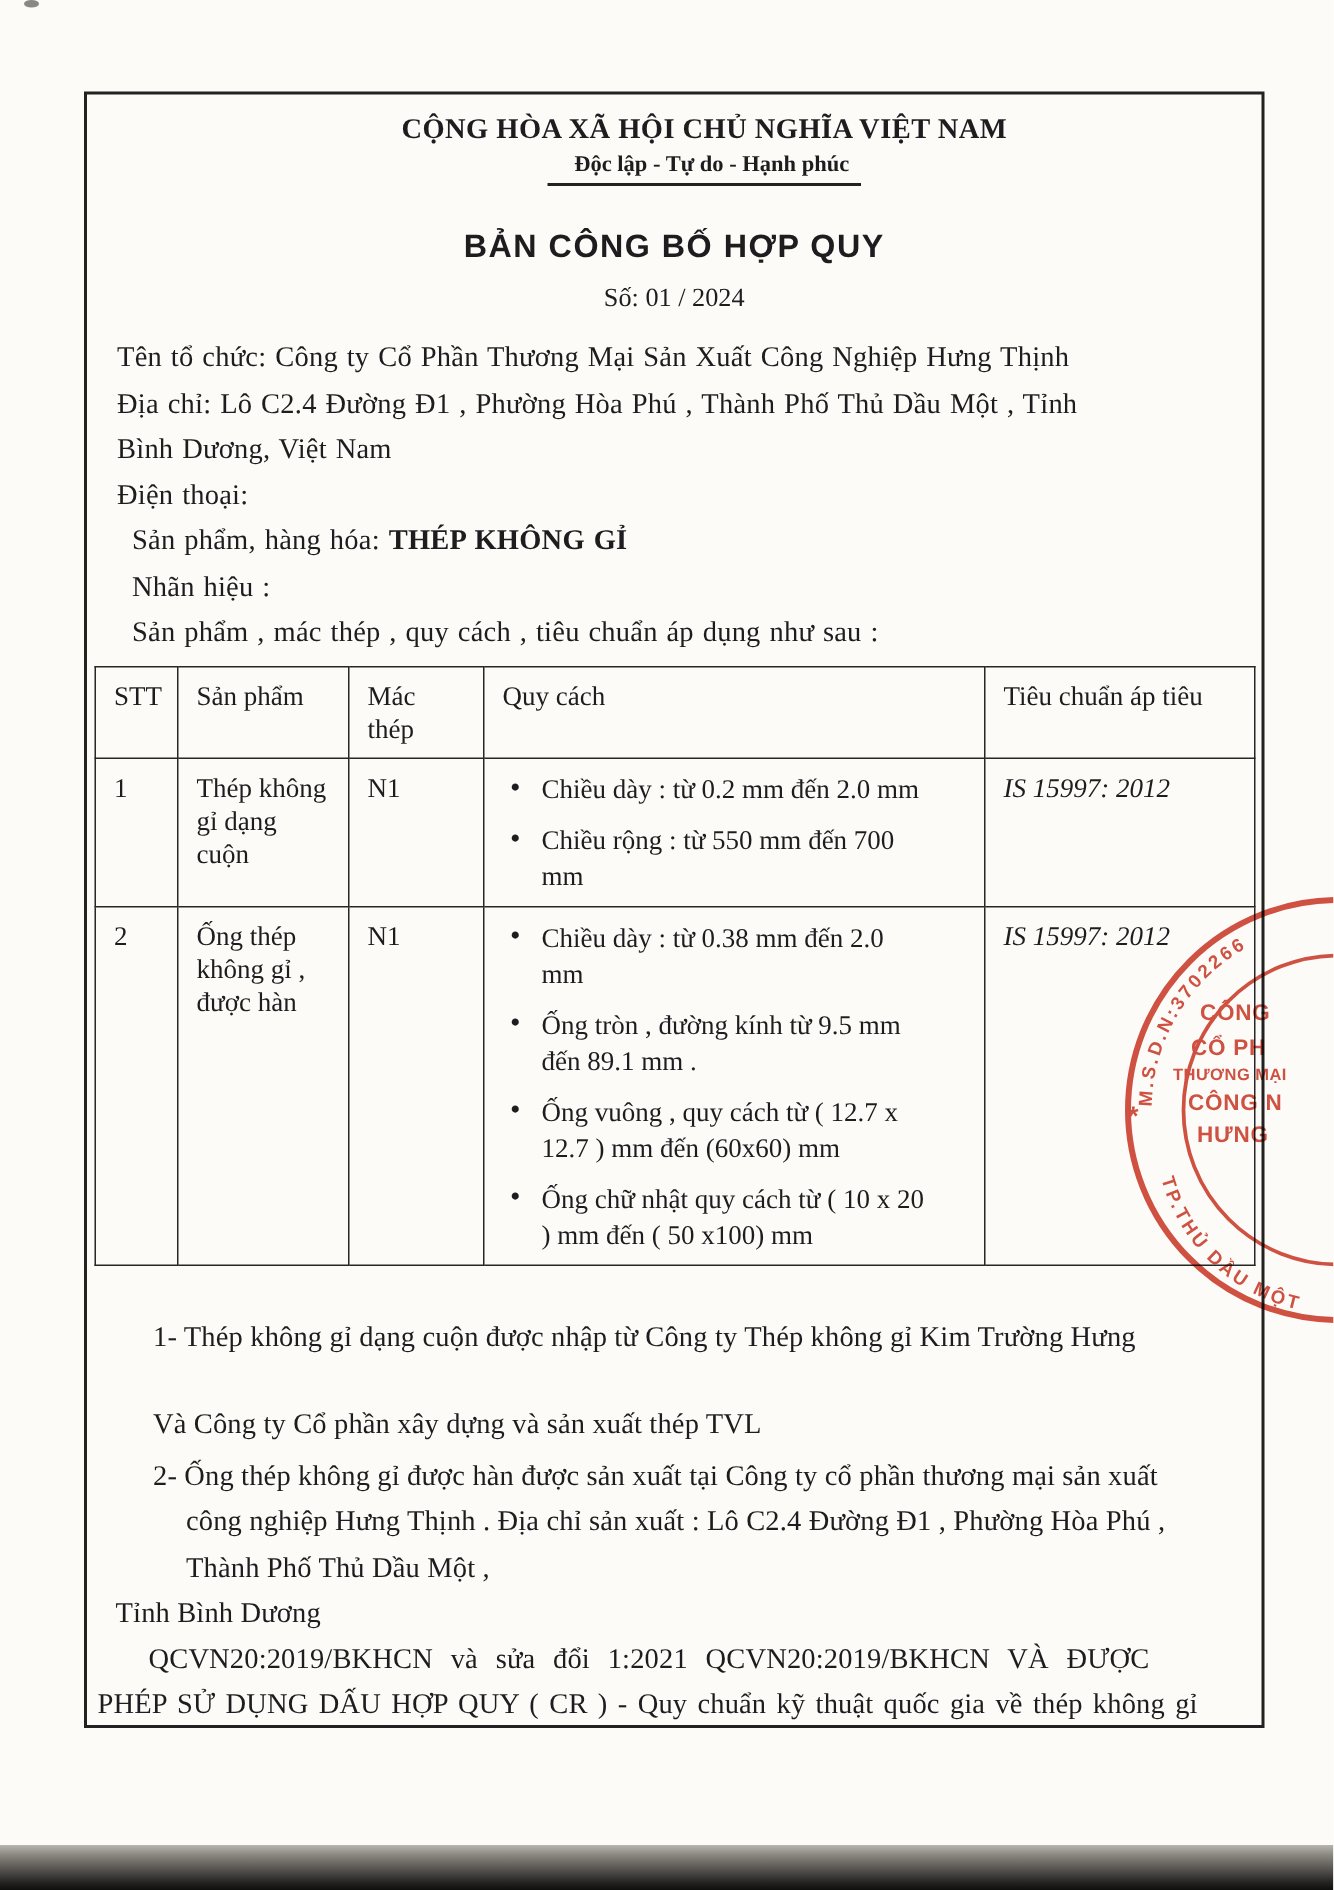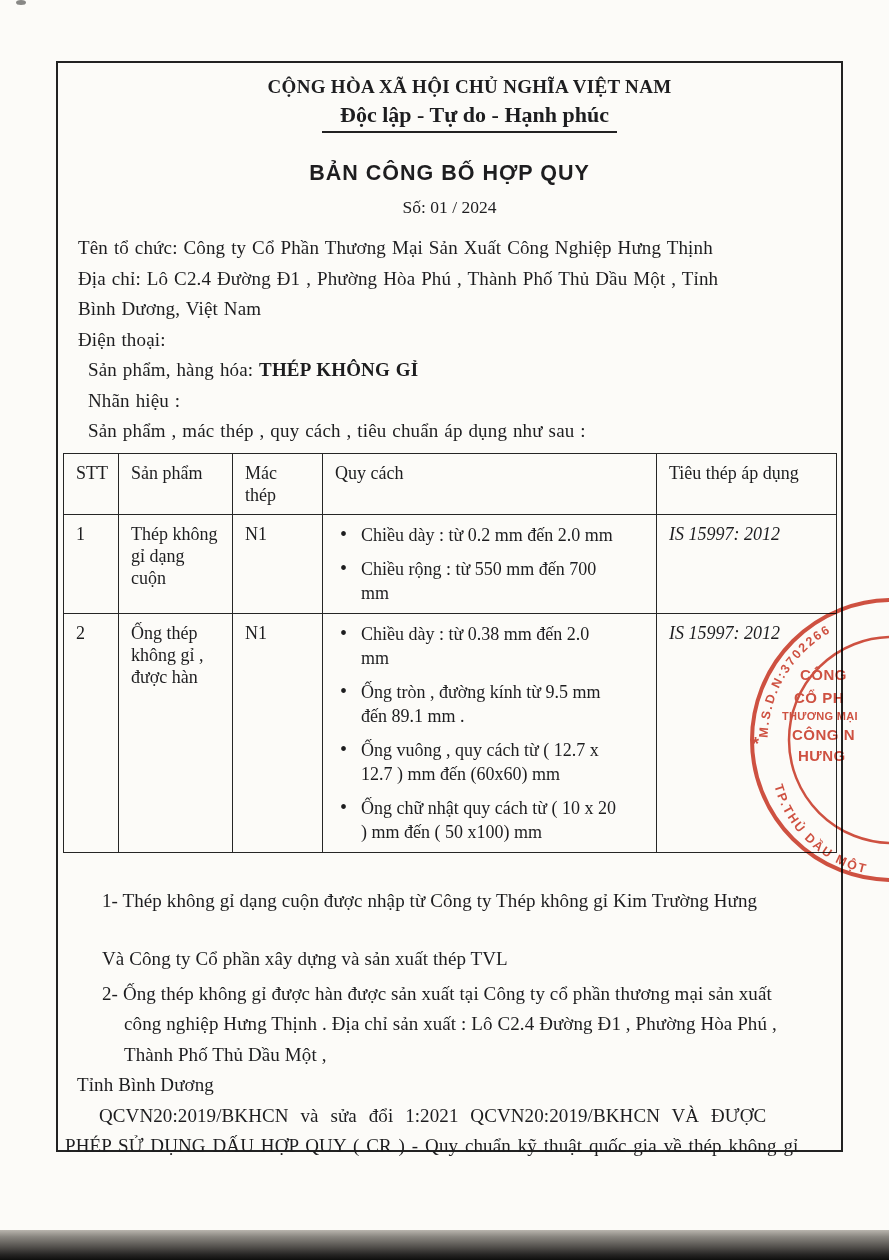--- a/index.html
+++ b/index.html
@@ -15,21 +15,21 @@
   .frame {
     position:absolute; left:56px; top:61px;
     width:787px; height:1091px;
     border:2px solid #222;
     box-sizing:border-box;
   }
   
   .head-block { text-align:center; padding-top:13px;padding-left:40px; }
   .nat-title { font-weight:bold; font-size:19px; letter-spacing:.3px; }
   .motto {
-    display:inline-block; font-weight:bold; font-size:22px;
+    display:inline-block; font-weight:bold; font-size:15px;
     margin-top:4px; padding:0 8px 3px 18px;
     border-bottom:2px solid #222;
   }
   .doc-title {
     text-align:center; margin-top:28px;
     font-family:"Liberation Sans","DejaVu Sans",sans-serif;
     font-weight:bold; font-size:21.5px; letter-spacing:1px;
   }
   .doc-no { text-align:center; margin-top:11px; font-size:17.5px; }
 
@@ -119,21 +119,21 @@
           <col style="width:90px">
           <col style="width:334px">
           <col style="width:180px">
       </colgroup>
       <thead>
         <tr>
           <th class="c-stt">STT</th>
           <th>Sản phẩm</th>
           <th>Mác thép</th>
           <th>Quy cách</th>
-          <th>Tiêu thép áp dụng</th>
+          <th>Tiêu chuẩn áp tiêu</th>
         </tr>
       </thead>
       <tbody>
         <tr>
           <td class="c-stt">1</td>
           <td class="cell-product">Thép  không
 gỉ dạng cuộn</td>
           <td class="c-grade">N1</td>
           <td class="c-specs">
             <ul class="specs">

